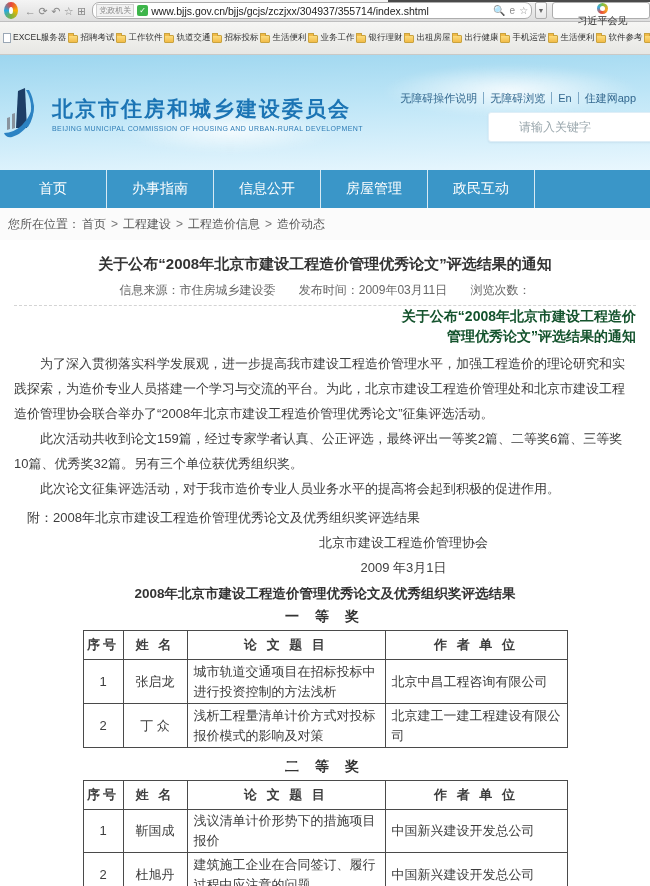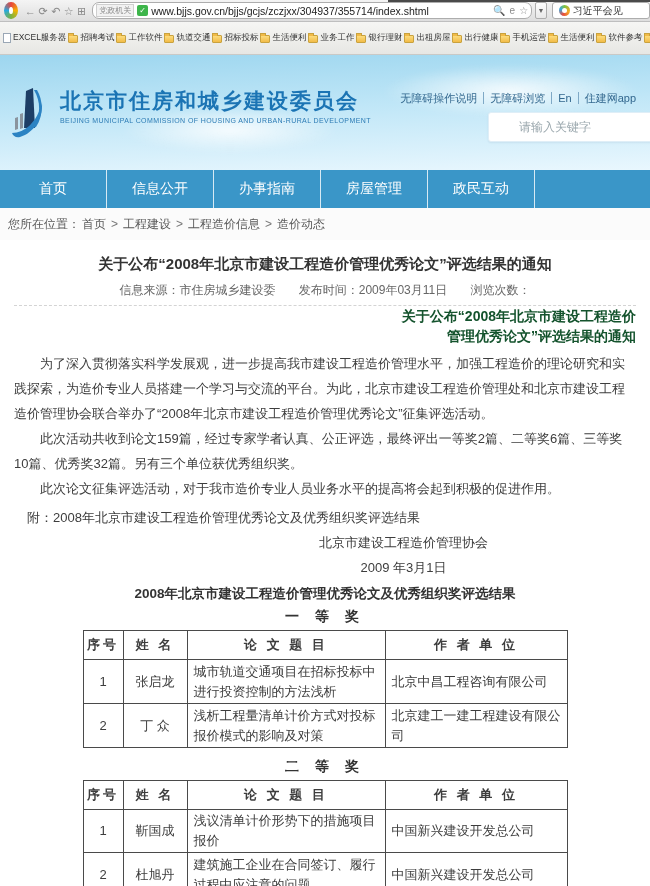--- a/index.html
+++ b/index.html
@@ -18,21 +18,21 @@
     border-radius:7px; margin-left:4px; display:flex; align-items:center; padding:0 3px; }
   .site-badge { font-size:8px; color:#8a8a8a; border:1px solid #cfcfcf; background:#f2f2f2;
     padding:0 2px; line-height:11px; white-space:nowrap; }
   .green-ico { width:11px; height:11px; background:#3db54a; border-radius:2px; margin:0 3px;
     color:#fff; font-size:8px; line-height:11px; text-align:center; }
   .url-text { font-size:10.5px; color:#222; white-space:nowrap; overflow:hidden; flex:1; }
   .url-icons { display:flex; gap:4px; color:#8b8b8b; font-size:10px; }
   .dropbox { width:14px; height:17px; border:1px solid #adadad; border-radius:2px; margin-left:3px;
     background:linear-gradient(#fdfdfd,#e8e8e8); color:#666; font-size:7px; text-align:center; line-height:16px; }
   .chrome-search { width:120px; height:17px; background:#fff; border:1px solid #adadad; border-radius:3px;
-    margin-left:5px; display:flex; align-items:center; padding:0 3px; }
+    margin-left:5px; display:flex; align-items:center; padding:0 3px;flex-direction:column; }
   .ring-ico { width:11px; height:11px; border-radius:50%; position:relative; flex:0 0 auto;
     background:conic-gradient(#7dc242,#f7a823 30%,#e84c3d 55%,#3aa9e0 80%,#7dc242); }
   .ring-ico::after { content:""; position:absolute; inset:3px; background:#fff; border-radius:50%; }
   .chrome-search span { font-size:10px; color:#333; margin-left:3px; white-space:nowrap; }
 
   .bookmarks { height:18px; background:linear-gradient(#f6f6f4,#e7e7e4); border-bottom:1px solid #c9c9c6;
     display:flex; align-items:center; padding:16px 2px; overflow:hidden; }
   .bm { display:flex; align-items:center; margin:0 1px; white-space:nowrap; }
   .bm span.lbl { font-size:8.5px; color:#333; margin-left:2px; }
   .folder { width:10px; height:8px; background:linear-gradient(#fcdc7e,#f2bb47); border:1px solid #c9a23e;
@@ -40,21 +40,21 @@
   .folder::before { content:""; position:absolute; top:-3px; left:-1px; width:4px; height:2px;
     background:#f2bb47; border:1px solid #c9a23e; border-bottom:none; }
   .page-ico { width:8px; height:10px; background:#fff; border:1px solid #9aa7b5; flex:0 0 auto; }
 
   
   .site-header { position:relative; height:115px; overflow:hidden;
     background:linear-gradient(178deg,#9dd6ef 0%,#bfe6f7 45%,#e9f7fe 100%); }
   .cloud { position:absolute; background:radial-gradient(ellipse at center, rgba(255,255,255,.85), rgba(255,255,255,0) 70%); filter:blur(3px); }
   .c1 { width:220px; height:46px; left:120px; top:52px; }
   .c2 { width:260px; height:52px; left:380px; top:10px; }
-  .logo-block { position:absolute; left:10px; top:33px; display:flex; align-items:flex-start; }
+  .logo-block { position:absolute; left:2px; top:33px; display:flex; align-items:center; }
   .logo-text { margin-left:8px; }
   .site-name { font-size:21px; font-weight:bold; color:#1b74b4; letter-spacing:2px; line-height:26px; }
   .site-name-en { font-size:7px; color:#2d7cb5; letter-spacing:.4px; margin-top:3px; }
   .top-links { position:absolute; top:36px; right:8px; font-size:11px; color:#33688f; white-space:nowrap; }
   .top-links span.tl { padding:0 6px; }
   .top-links span.tl:not(:last-child) { border-right:1px solid #7fa9c6; }
   .hsearch { position:absolute; top:57px; right:-8px; width:170px; height:30px; background:#fff;
     border:1px solid #dfeef7; border-radius:3px; box-shadow:0 1px 2px rgba(0,60,100,.08); }
   .hsearch input { width:100%; height:100%; border:none; outline:none; background:transparent;
     padding-left:30px; font-size:12px; color:#555; font-family:inherit; }
@@ -201,22 +201,22 @@
   <div class="top-links">
     <span class="tl">无障碍操作说明</span><span class="tl">无障碍浏览</span><span class="tl">En</span><span class="tl">住建网app</span>
   </div>
   <div class="hsearch">
     <input type="text" placeholder="请输入关键字" style="">
   </div>
 </div>
 
 <div class="mainnav">
   <div class="nav-item">首页</div>
+  <div class="nav-item">办事指南</div>
   <div class="nav-item">信息公开</div>
-  <div class="nav-item">办事指南</div>
   <div class="nav-item">房屋管理</div>
   <div class="nav-item">政民互动</div>
   <div class="nav-fill"></div>
 </div>
 
 <div class="breadcrumb">
   <span>您所在位置：</span>
   <span class="crumb">首页</span>
     <span class="crumb-sep">&gt;</span>
   <span class="crumb">工程建设</span>

